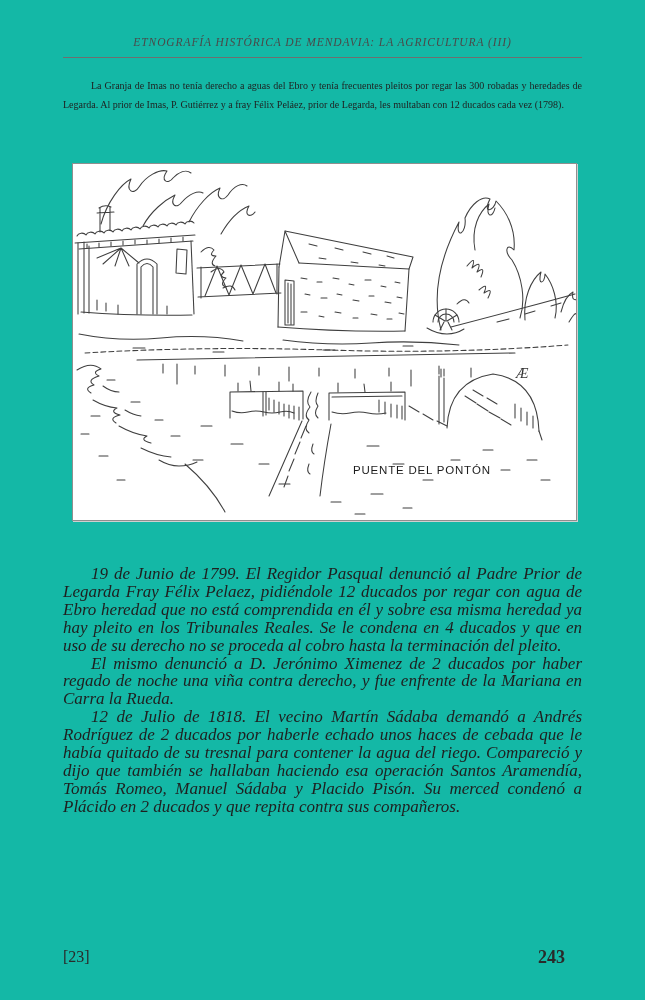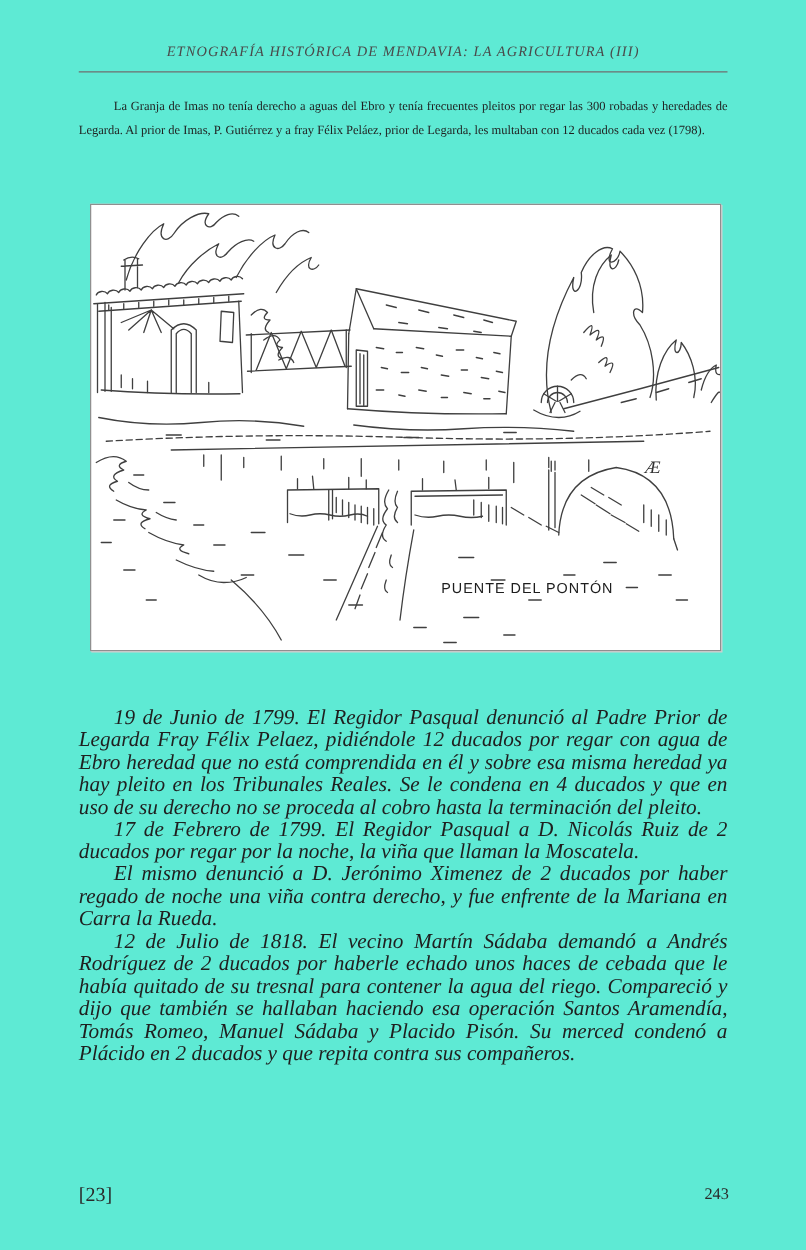--- a/index.html
+++ b/index.html
@@ -1,19 +1,19 @@
 <!DOCTYPE html>
 <html><head>
 <meta charset="utf-8">
 <style>
   html,body{margin:0;padding:0;background:#ffffff;}
   .page{
     position:relative;
     width:645px;height:1000px;
-    background:#5eead4;
+    background:#14b8a6;
     font-family:"Liberation Serif", serif;
     color:#1f1f1f;
     overflow:hidden;
   }
   .running-head{
     position:absolute;top:36px;left:63px;width:519px;
     text-align:center;
     font-style:italic;
     font-size:11.5px;
     letter-spacing:0.9px;
@@ -46,22 +46,22 @@
     font-style:italic;
     font-size:17px;line-height:17.9px;
     text-align:justify;text-indent:28px;
   }
   .entries p.roman{font-style:normal;}
   .folio{
     position:absolute;top:948px;left:63px;
     font-size:16px;color:#2a2a2a;
   }
   .pagenum{
-    position:absolute;top:947px;right:62px;
-    font-size:13px;color:#2a2a2a;
+    position:absolute;top:947px;right:80px;
+    font-size:18px;color:#2a2a2a;font-weight:bold;
   }
   .sketch{stroke:#3f3f3f;stroke-width:1.05;fill:none;stroke-linecap:round;stroke-linejoin:round;}
   .caption-text{font-family:"Liberation Sans", sans-serif;font-size:11.5px;letter-spacing:0.8px;fill:#1d1d1d;}
   .sig-text{font-family:"Liberation Serif", serif;font-style:italic;font-size:14px;fill:#333;}
 </style>
 </head>
 <body>
 
 <div class="page">
 
@@ -178,21 +178,20 @@
         </g>
 
         <text x="280" y="310" class="caption-text" stroke="none" fill="#1d1d1d">PUENTE DEL PONTÓN</text>
         <text x="443" y="214" class="sig-text" stroke="none" fill="#333">Æ</text>
       </g>
     </svg>
   </div>
 
   <div class="entries">
     <p>19 de Junio de 1799. El Regidor Pasqual denunció al Padre Prior de Legarda Fray Félix Pelaez, pidiéndole 12 ducados por regar con agua de Ebro heredad que no está comprendida en él y sobre esa misma heredad ya hay pleito en los Tribunales Reales. Se le condena en 4 ducados y que en uso de su derecho no se proceda al cobro hasta la terminación del pleito.</p>
-    <p>17 de Febrero de 1799. El Regidor Pasqual a D. Nicolás Ruiz de 2 ducados por regar por la noche, la viña que llaman la Moscatela.</p>
     <p>El mismo denunció a D. Jerónimo Ximenez de 2 ducados por haber regado de noche una viña contra derecho, y fue enfrente de la Mariana en Carra la Rueda.</p>
     <p>12 de Julio de 1818. El vecino Martín Sádaba demandó a Andrés Rodríguez de 2 ducados por haberle echado unos haces de cebada que le había quitado de su tresnal para contener la agua del riego. Compareció y dijo que también se hallaban haciendo esa operación Santos Aramendía, Tomás Romeo, Manuel Sádaba y Placido Pisón. Su merced condenó a Plácido en 2 ducados y que repita contra sus compañeros.</p>
   </div>
 
   <div class="folio">[23]</div>
   <div class="pagenum">243</div>
 
 </div>
 
 </body></html>

